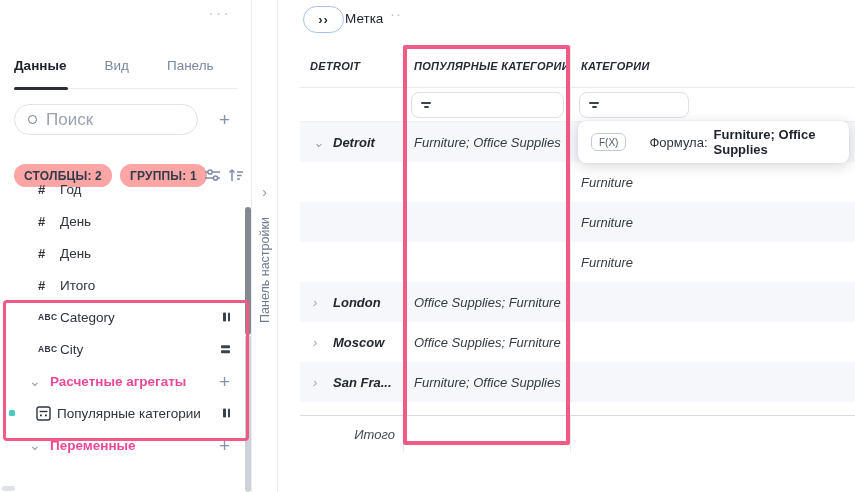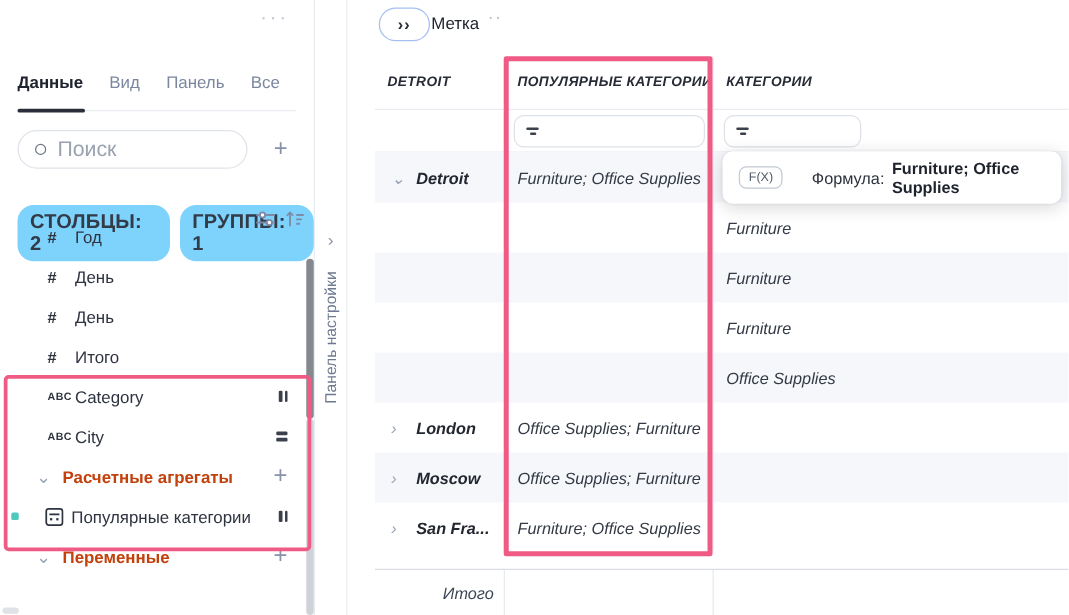--- a/index.html
+++ b/index.html
@@ -3,41 +3,41 @@
 <meta charset="utf-8">
 <style>
   * { margin: 0; padding: 0; box-sizing: border-box; }
   html,body { background:#fff; }
   body { font-family: "Liberation Sans", sans-serif; color:#2e3340; }
   .stage { position:relative; width:855px; height:492px; background:#fff; overflow:hidden; }
 
   
   .sidebar { position:absolute; left:0; top:0; width:252px; height:492px; background:#fff; border-right:1px solid #e8ebef; }
   .menu-dots { position:absolute; top:4px; right:20px; color:#c6ccd5; font-size:17px; letter-spacing:2px; cursor:pointer; }
-  .tabs { position:absolute; top:58px; left:14px; width:223px; height:31px; display:flex; gap:21px; border-bottom:1px solid #e8ebef; }
+  .tabs { position:absolute; top:58px; left:14px; width:223px; height:31px; display:flex; gap:38px; border-bottom:1px solid #e8ebef; }
   .tab { position:relative; font-size:13.5px; color:#7b87a0; cursor:pointer; padding-bottom:14px; }
   .tab.active { color:#20242e; font-weight:bold; }
   .tab.active::after { content:""; position:absolute; left:0; right:-2px; bottom:-2px; height:3px; background:#2b2e3a; border-radius:2px; }
   .search-pill { position:absolute; top:104px; left:14px; width:184px; height:31px; border:1px solid #dfe3ea; border-radius:16px; display:flex; align-items:center; padding-left:13px; background:#fff; }
   .search-ring { width:9px; height:9px; border:1.6px solid #6f7889; border-radius:50%; }
   .search-ph { margin-left:9px; font-size:17px; color:#9aa2b0; }
   .plus-btn { position:absolute; font-size:19px; color:#8592a8; font-weight:400; cursor:pointer; line-height:1; }
   .plus-top { top:110px; left:219px; }
   .badge-row { position:absolute; top:164px; left:14px; display:flex; gap:8px; }
-  .pill-badge { background:#7dd3fc; border-radius:13px; padding:5px 10px 4px; font-size:16px; font-weight:bold; color:#333a48; letter-spacing:.2px; }
+  .pill-badge { background:#fca5a5; border-radius:13px; padding:5px 10px 4px; font-size:12px; font-weight:bold; color:#333a48; letter-spacing:.2px; }
   .icon-sliders { position:absolute; top:167px; left:204px; cursor:pointer; }
   .icon-sort { position:absolute; top:167px; left:228px; cursor:pointer; }
 
   .field-list { position:absolute; top:183px; left:0; right:0; bottom:0; overflow:hidden; }
   .f-item { position:relative; height:32px; display:flex; align-items:center; }
   .f-item.clip-top { margin-top:-10px; }
   .t-glyph { margin-left:38px; width:22px; font-weight:bold; font-size:13px; color:#2e3340; flex:none; }
   .t-glyph.abc { font-size:8.5px; letter-spacing:.4px; }
   .f-label { font-size:13.5px; color:#2e3340; }
-  .f-label.bold { font-weight:bold; color:#c2410c; }
+  .f-label.bold { font-weight:bold; color:#ec4899; }
   .sec-chev { margin-left:29px; width:21px; color:#98a3b8; font-size:14px; flex:none; }
   .right-slot { position:absolute; right:21px; top:50%; transform:translateY(-50%); }
   .cols-ind { display:flex; gap:2px; }
   .cols-ind i { display:block; width:2.5px; height:9px; background:#3a404c; border-radius:1px; }
   .rows-ind { display:flex; flex-direction:column; gap:2.5px; }
   .rows-ind i { display:block; width:9px; height:2.5px; background:#3a404c; border-radius:1px; }
   .teal-dot { position:absolute; left:9px; top:50%; transform:translateY(-50%); width:6px; height:6px; border-radius:1.5px; background:#4fc8c0; }
   .calc-ic { margin-left:36px; margin-right:6px; flex:none; display:flex; }
 
   .v-scroll-track { position:absolute; left:245px; top:335px; width:6px; height:157px; background:#cfd3d9; border-radius:3px; }
@@ -268,28 +268,20 @@
       <div class="trow drow">
         <div class="c1">
             <span class="exp"></span>
             <span class="rname"></span>
           </div>
         <div class="cval"></div>
         <div class="cval">Furniture</div>
       </div>
       <div class="trow drow">
         <div class="c1">
-            <span class="exp"></span>
-            <span class="rname"></span>
-          </div>
-        <div class="cval"></div>
-        <div class="cval">Office Supplies</div>
-      </div>
-      <div class="trow drow">
-        <div class="c1">
             <span class="exp">›</span>
             <span class="rname">London</span>
           </div>
         <div class="cval">Office Supplies; Furniture</div>
         <div class="cval"></div>
       </div>
       <div class="trow drow">
         <div class="c1">
             <span class="exp">›</span>
             <span class="rname">Moscow</span>

